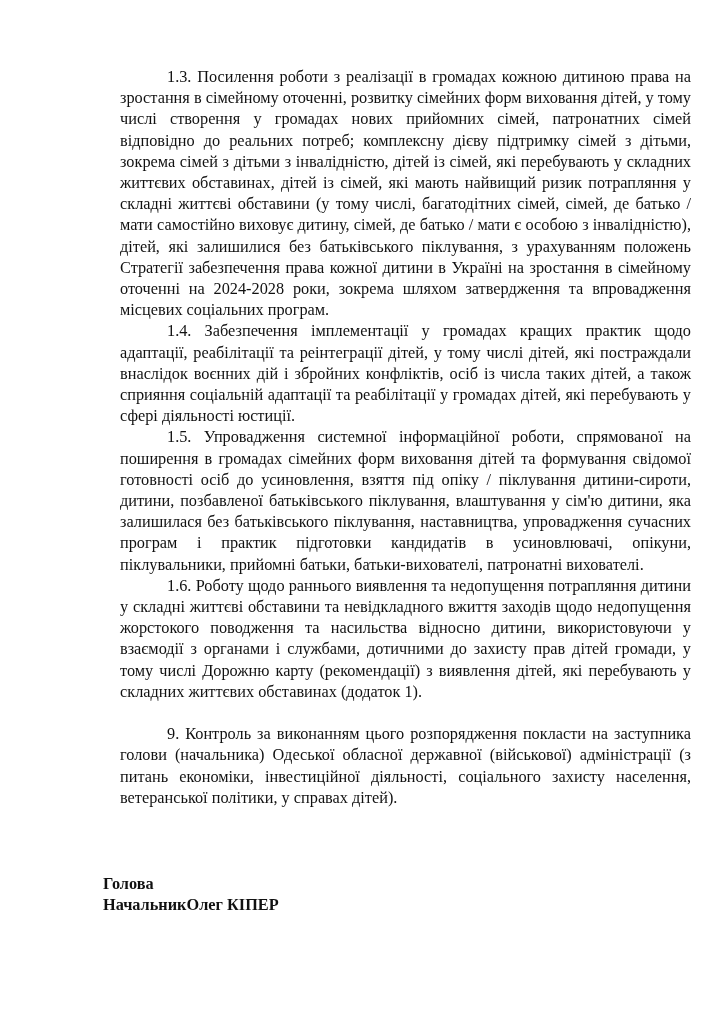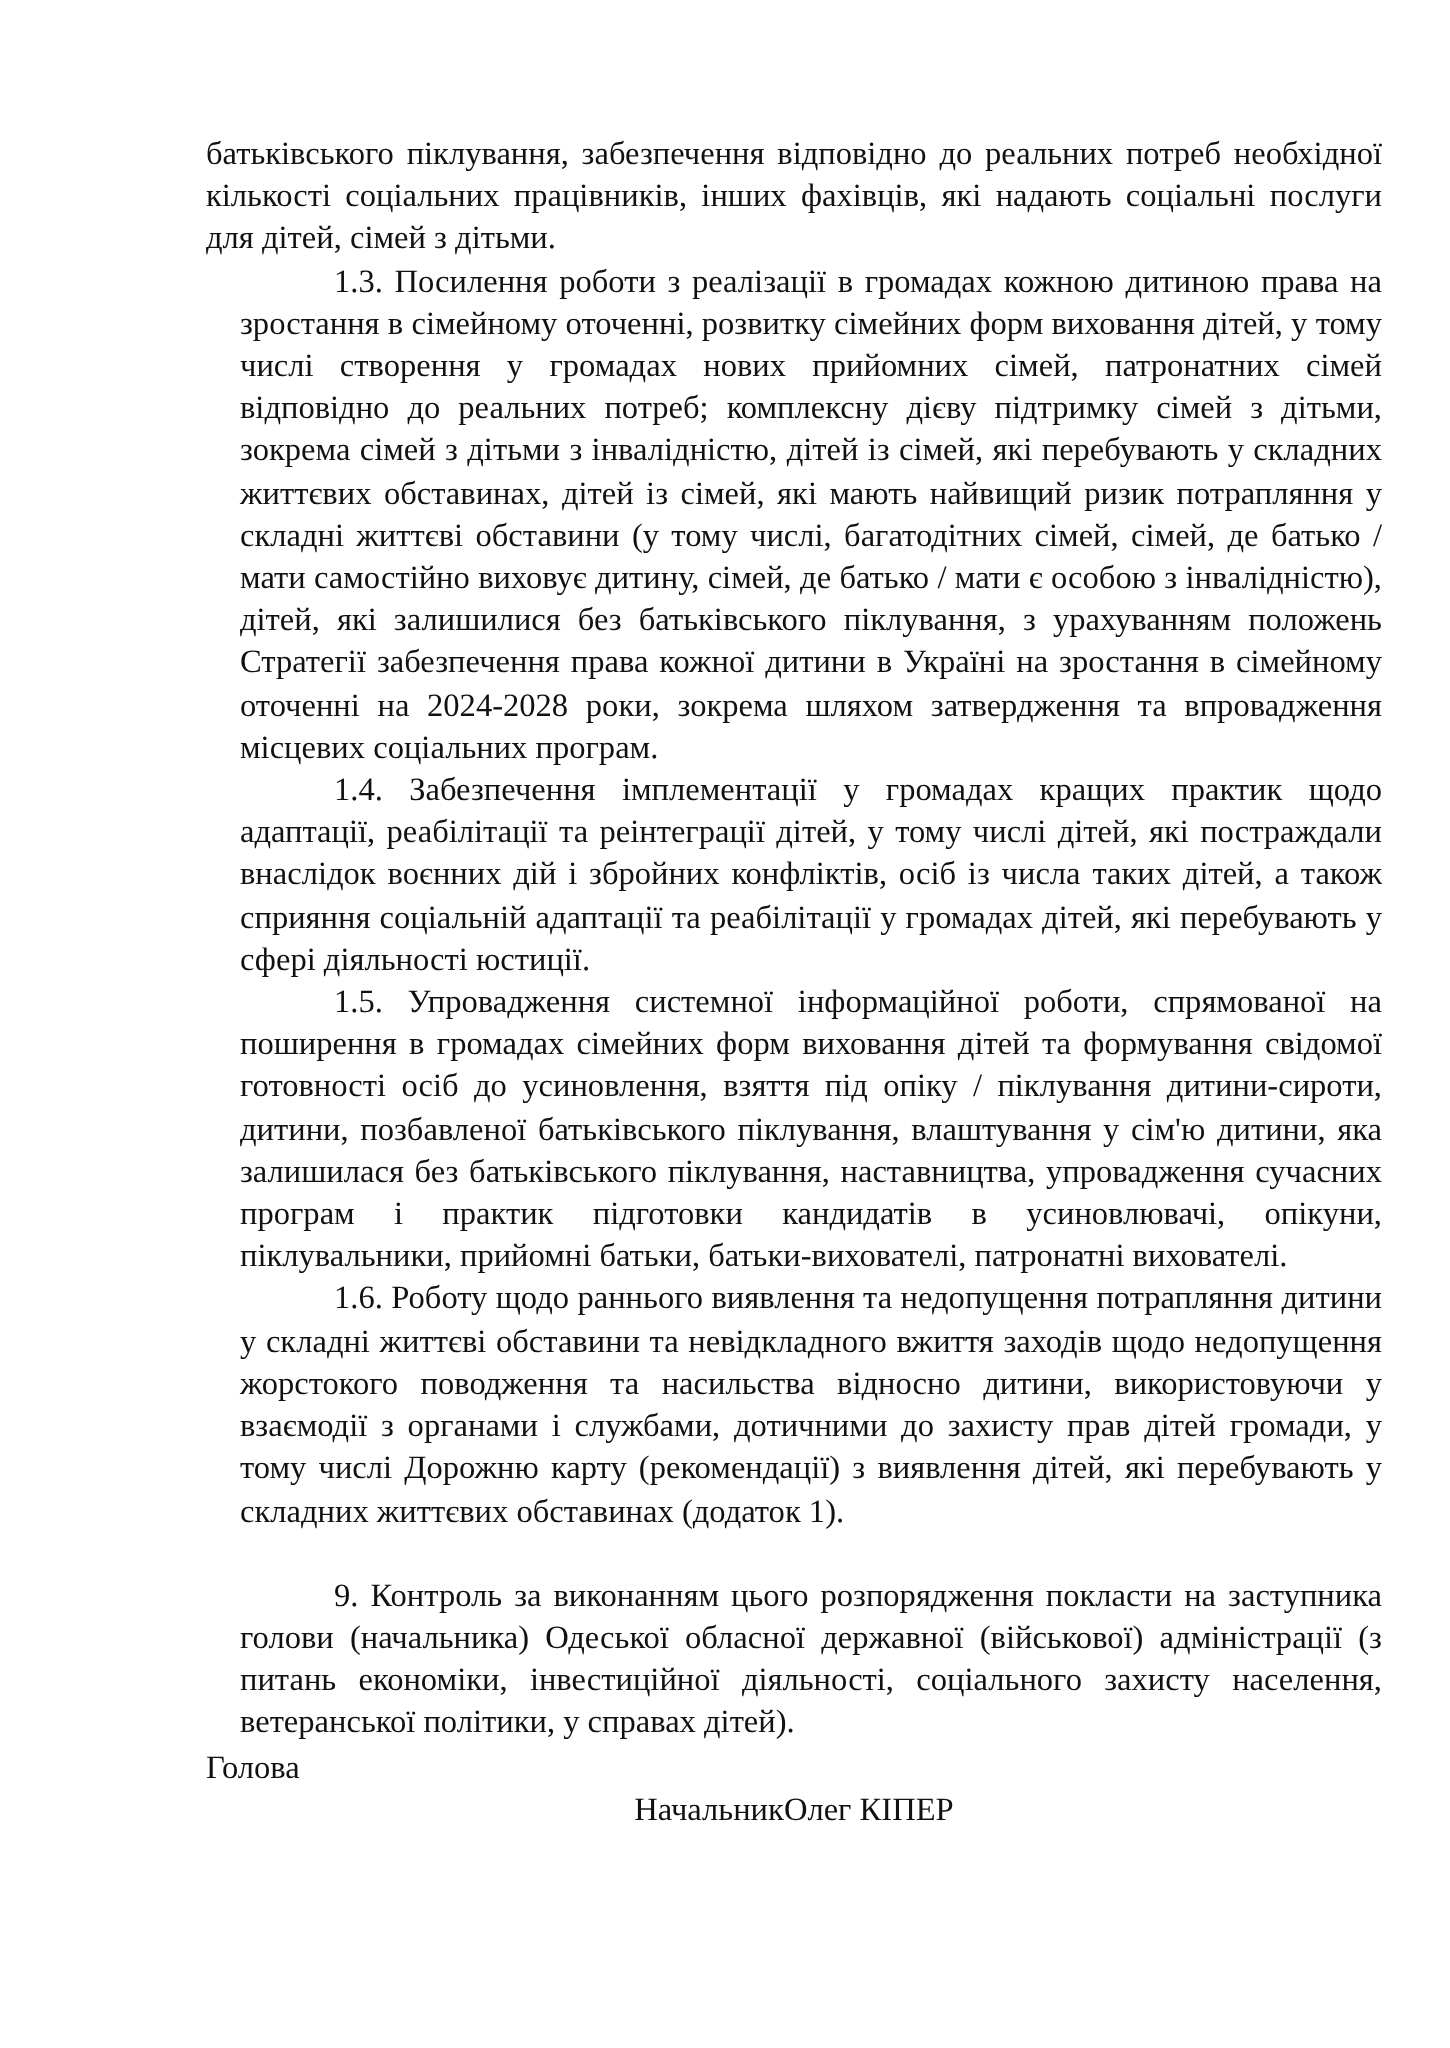--- a/index.html
+++ b/index.html
@@ -11,28 +11,27 @@
     width: 588px;
     font-family: "Liberation Serif", "DejaVu Serif", serif;
     font-size: 16.3px;
     line-height: 21.2px;
     color: #111111;
   }
   .para { margin: 0; text-align: justify; text-align-last: left; }
   .indent { text-indent: 47px; margin-left: 17px; }
   .gap { height: 21px; }
   .sign-block { position: absolute; left: 103px; top: 873px; width: 588px;
-    font-family: "Liberation Serif", "DejaVu Serif", serif; font-size: 16.3px; line-height: 21.2px; font-weight: normal; color: #111; }
-  .sign-row { display: flex; justify-content: center; }
+    font-family: "Liberation Serif", "DejaVu Serif", serif; font-size: 16.3px; line-height: 21.2px; font-weight: bold; color: #111; }
+  .sign-row { display: flex; justify-content: flex-start; }
 </style>
 </head>
 <body>
 
 <div class="page">
-  <p class="para">батьківського піклування, забезпечення відповідно до реальних потреб необхідної кількості соціальних працівників, інших фахівців, які надають соціальні послуги для дітей, сімей з дітьми.</p>
   <p class="para indent">1.3. Посилення роботи з реалізації в громадах кожною дитиною права на зростання в сімейному оточенні, розвитку сімейних форм виховання дітей, у тому числі створення у громадах нових прийомних сімей, патронатних сімей відповідно до реальних потреб; комплексну дієву підтримку сімей з дітьми, зокрема сімей з дітьми з інвалідністю, дітей із сімей, які перебувають у складних життєвих обставинах, дітей із сімей, які мають найвищий ризик потрапляння у складні життєві обставини (у тому числі, багатодітних сімей, сімей, де батько / мати самостійно виховує дитину, сімей, де батько / мати є особою з інвалідністю), дітей, які залишилися без батьківського піклування, з урахуванням положень Стратегії забезпечення права кожної дитини в Україні на зростання в сімейному оточенні на 2024-2028 роки, зокрема шляхом затвердження та впровадження місцевих соціальних програм.</p>
   <p class="para indent">1.4. Забезпечення імплементації у громадах кращих практик щодо адаптації, реабілітації та реінтеграції дітей, у тому числі дітей, які постраждали внаслідок воєнних дій і збройних конфліктів, осіб із числа таких дітей, а також сприяння соціальній адаптації та реабілітації у громадах дітей, які перебувають у сфері діяльності юстиції.</p>
   <p class="para indent">1.5. Упровадження системної інформаційної роботи, спрямованої на поширення в громадах сімейних форм виховання дітей та формування свідомої готовності осіб до усиновлення, взяття під опіку / піклування дитини-сироти, дитини, позбавленої батьківського піклування, влаштування у сім'ю дитини, яка залишилася без батьківського піклування, наставництва, упровадження сучасних програм і практик підготовки кандидатів в усиновлювачі, опікуни, піклувальники, прийомні батьки, батьки-вихователі, патронатні вихователі.</p>
   <p class="para indent">1.6. Роботу щодо раннього виявлення та недопущення потрапляння дитини у складні життєві обставини та невідкладного вжиття заходів щодо недопущення жорстокого поводження та насильства відносно дитини, використовуючи у взаємодії з органами і службами, дотичними до захисту прав дітей громади, у тому числі Дорожню карту (рекомендації) з виявлення дітей, які перебувають у складних життєвих обставинах (додаток 1).</p>
   <div class="gap"></div>
   <p class="para indent">9. Контроль за виконанням цього розпорядження покласти на заступника голови (начальника) Одеської обласної державної (військової) адміністрації (з питань економіки, інвестиційної діяльності, соціального захисту населення, ветеранської політики, у справах дітей).</p>
 </div>
 
 <div class="sign-block">
   <div>Голова</div>

